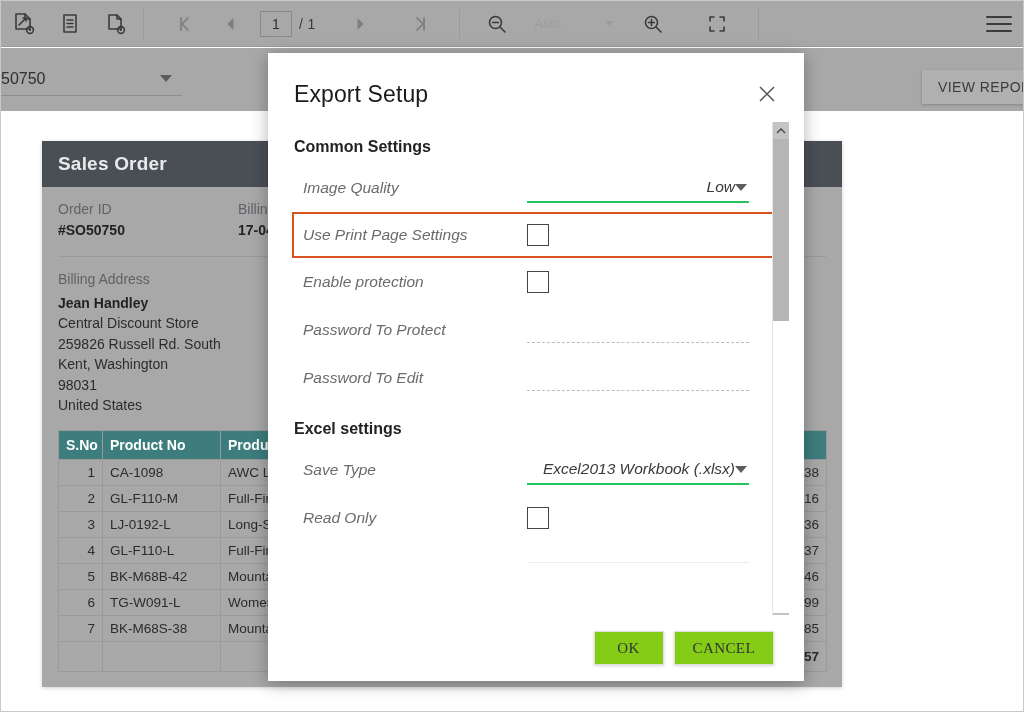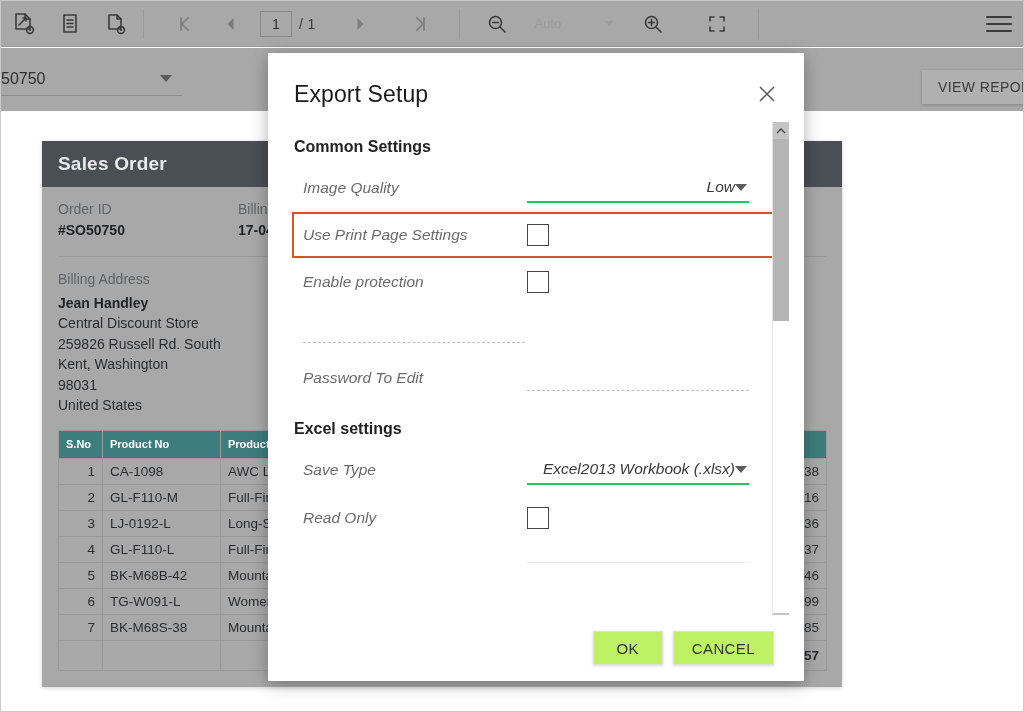--- a/index.html
+++ b/index.html
@@ -135,21 +135,21 @@
   .addr-name { font-size: 14px; font-weight: bold; color: #1f2124; line-height: 20px; }
   .addr-line { font-size: 14px; color: #2a2c2f; line-height: 20.5px; }
 
   table.items {
     width: 768px; border-collapse: collapse; margin-top: 14px;
     table-layout: fixed;
   }
   table.items th {
     background: #3d7d7d;
     color: #ffffff;
-    font-size: 11px;
+    font-size: 14px;
     font-weight: bold;
     text-align: left;
     padding: 6px 7px;
     border: 1px solid #9a9a9a;
     height: 28px;
   }
   table.items td {
     font-size: 13.5px;
     color: #2a2c2f;
     padding: 4px 7px;
@@ -275,24 +275,24 @@
     width: 536px; height: 66px;
     display: flex; align-items: center; justify-content: flex-end;
     padding-right: 30px;
     gap: 10px;
     background: #ffffff;
   }
   .btn {
     height: 34px;
     min-width: 70px;
     padding: 0 18px;
-    background: #bef264;
+    background: #84cc16;
     border: 1px solid #e0e0e0;
     box-shadow: 0 1px 3px rgba(0,0,0,.16);
-    font-family: Liberation Sans, sans-serif;
+    font-family: Liberation Serif, serif;
     font-size: 15px; color: #333333;
     letter-spacing: .4px;
     cursor: pointer;
   }
 </style>
 </head>
 <body>
 
 <div id="root">
 
@@ -529,20 +529,21 @@
 
 
         <div class="fld">
           <div class="fld-label">Enable protection</div>
           <div class="fld-ctl">
             <div class="chk"></div>
           </div>
         </div>
 
         <div class="fld">
+          <div class="fld-label">Password To Protect</div>
           <div class="fld-ctl">
             <div class="pw-ctl"></div>
           </div>
         </div>
 
         <div class="fld">
           <div class="fld-label">Password To Edit</div>
           <div class="fld-ctl">
             <div class="pw-ctl"></div>
           </div>

